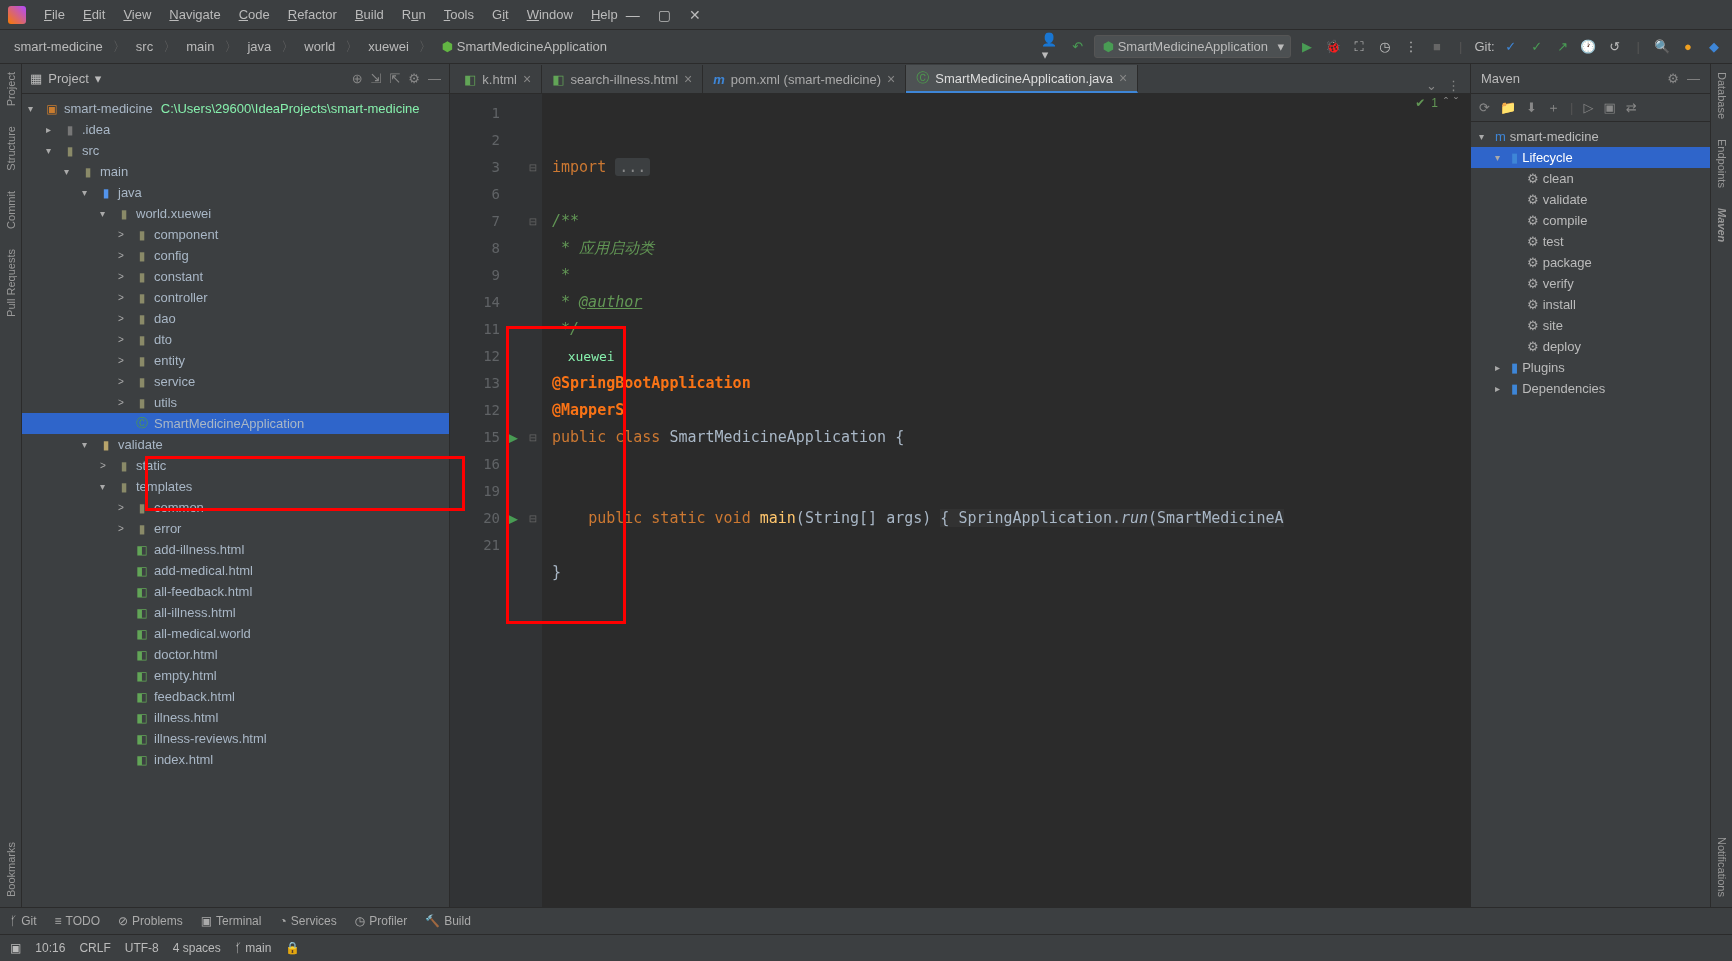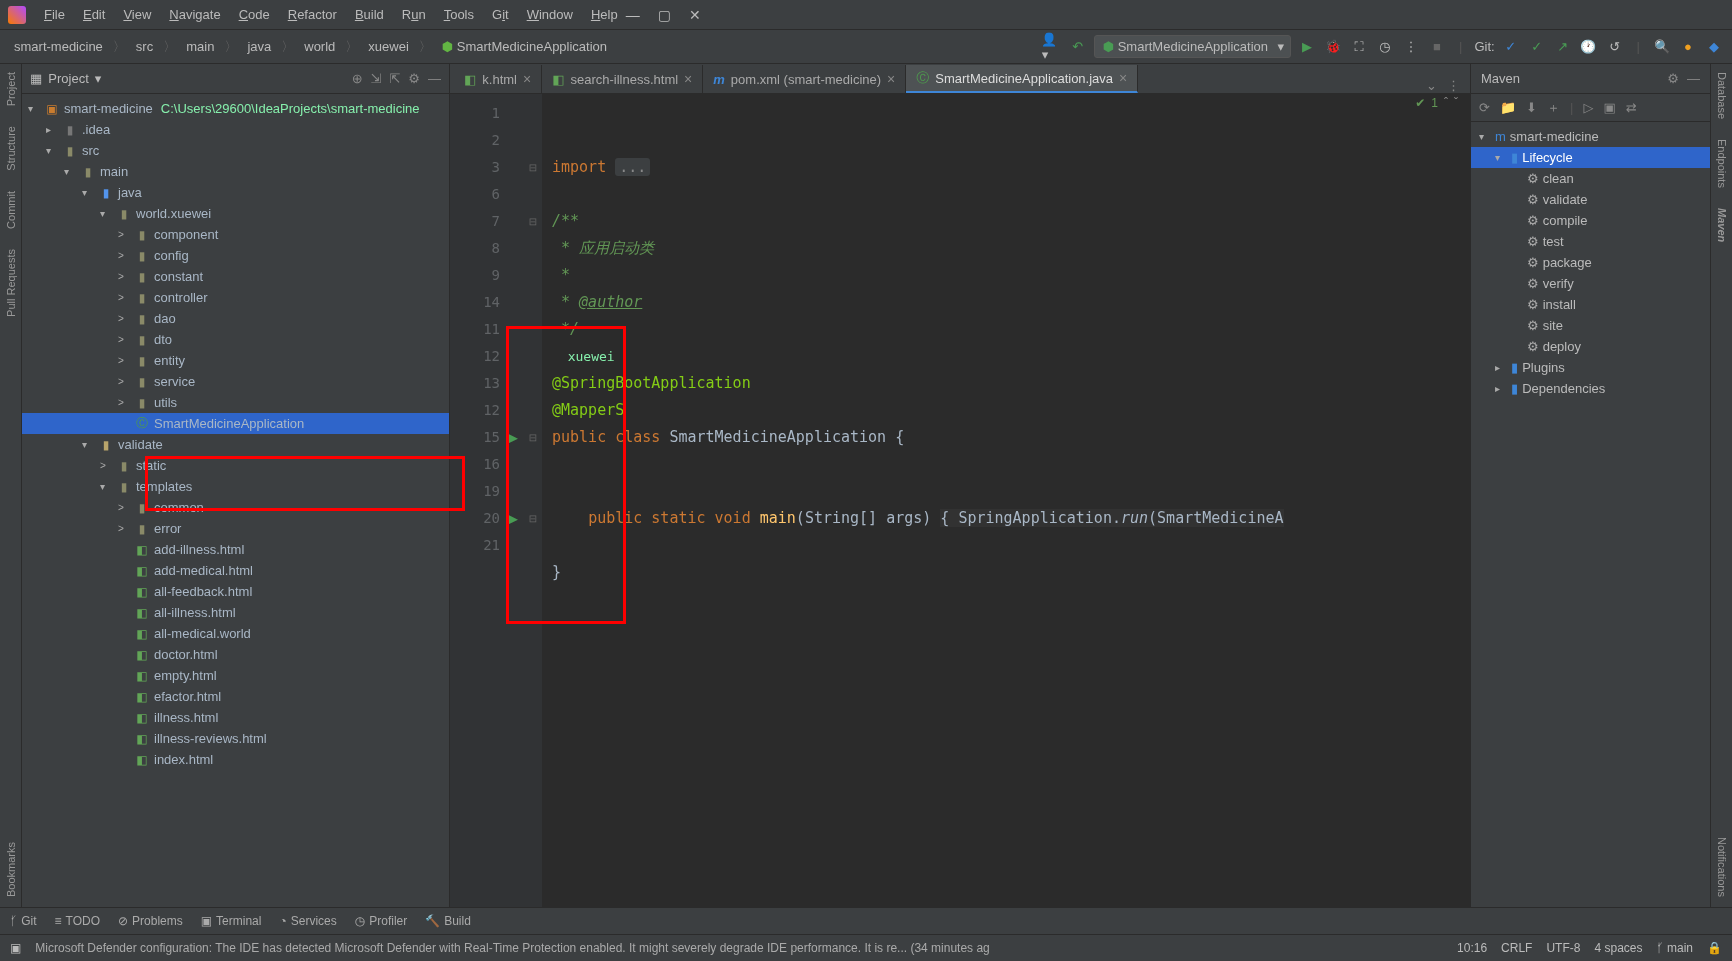--- a/index.html
+++ b/index.html
@@ -105,21 +105,21 @@
 }
 .tab.active { background:#4e5254; color:#ddd; border-bottom:2px solid #3e86d7; }
 .tab .close { color:#888; font-size:14px; }
 .tabs-right { margin-left:auto; display:flex; align-items:center; gap:10px; padding:0 10px; color:#888; }
 .gutter { width:58px; background:#313335; text-align:right; padding:6px 8px 0 0; color:#606366; font-family:Consolas,monospace; font-size:14px; line-height:27px; position:relative; }
 .fold-gutter { width:18px; background:#313335; padding-top:6px; line-height:27px; font-size:10px; color:#666; text-align:center; }
 .run-gutter { width:16px; background:#313335; padding-top:6px; line-height:27px; }
 .code { flex:1; font-family:Consolas,monospace; font-size:15px; line-height:27px; padding:6px 0 0 10px; color:#a9b7c6; white-space:pre; }
 .kw { color:#cc7832;margin-top:43px; }
 .type { color:#a9b7c6; }
-.ann { color:#84cc16; }
+.ann { color:#f97316;font-weight:bold; }
 .jd { color:#629755; font-style:italic; }
 .jdtag { color:#629755; font-style:italic; text-decoration: underline; }
 .method { color:#ffc66d; }
 .fold-dots { background:#3c3f41; padding:0 4px; border-radius:3px; color:#888; }
 .hl-block { background:#323232; }
 .editor-topstatus { position:absolute; right:12px; top:2px; color:#629755; font-size:12px; display:flex; gap:6px; align-items:center;}
 
 .maven-panel { width:240px; background:#3c3f41; display:flex; flex-direction:column; border-left:1px solid #2b2b2b; }
 .maven-header { height:30px; display:flex; align-items:center; padding:0 10px; border-bottom:1px solid #2b2b2b; }
 .maven-header .mh-icons { margin-left:auto; display:flex; gap:8px; color:#888;}
@@ -372,21 +372,21 @@
           <span class="folder">doctor.html</span>
         </div>
         <div class="tree-row" style="padding-left: 96px;">
           <span class="arrow"></span>
           <span class="fold-icon" style="color: rgb(98, 165, 87);">◧</span>
           <span class="folder">empty.html</span>
         </div>
         <div class="tree-row" style="padding-left: 96px;">
           <span class="arrow"></span>
           <span class="fold-icon" style="color: rgb(98, 165, 87);">◧</span>
-          <span class="folder">efactor.html</span>
+          <span class="folder">feedback.html</span>
         </div>
         <div class="tree-row" style="padding-left: 96px;">
           <span class="arrow"></span>
           <span class="fold-icon" style="color: rgb(98, 165, 87);">◧</span>
           <span class="folder">illness.html</span>
         </div>
         <div class="tree-row" style="padding-left: 96px;">
           <span class="arrow"></span>
           <span class="fold-icon" style="color: rgb(98, 165, 87);">◧</span>
           <span class="folder">illness-reviews.html</span>
@@ -621,21 +621,20 @@
       <span>Profiler</span>
     </div>
   <div class="bitem">
       <span>🔨</span>
       <span>Build</span>
     </div>
 </div>
 
 <div class="statusbar">
   <span>▣</span>
-  <span class="msg">Microsoft Defender configuration: The IDE has detected Microsoft Defender with Real-Time Protection enabled. It might severely degrade IDE performance. It is re... (34 minutes ag</span>
   <span>10:16</span>
   <span>CRLF</span>
   <span>UTF-8</span>
   <span>4 spaces</span>
   <span>ᚶ <span>main</span></span>
   <span>🔒</span>
 </div>
 
 <div class="red-box1"></div>
 <div class="red-box2"></div>

